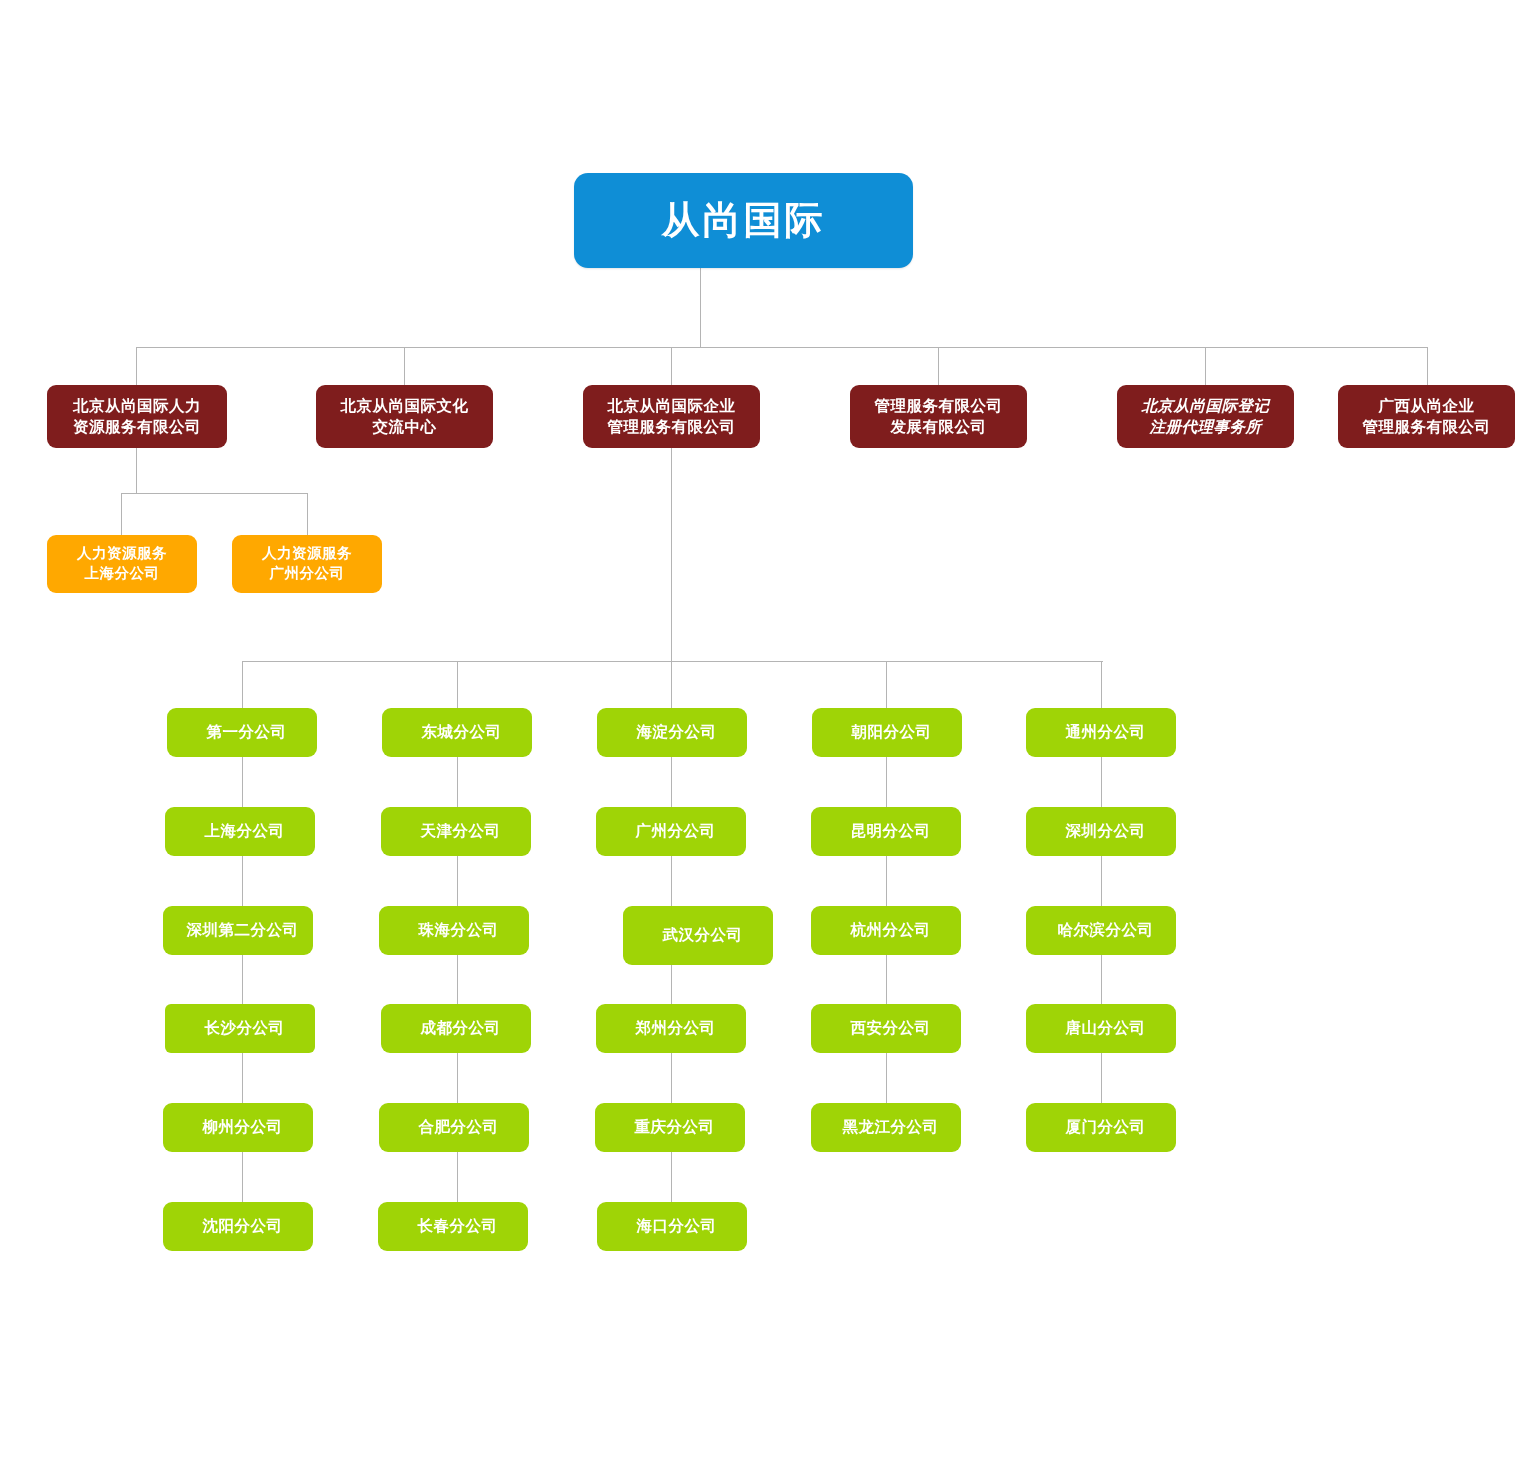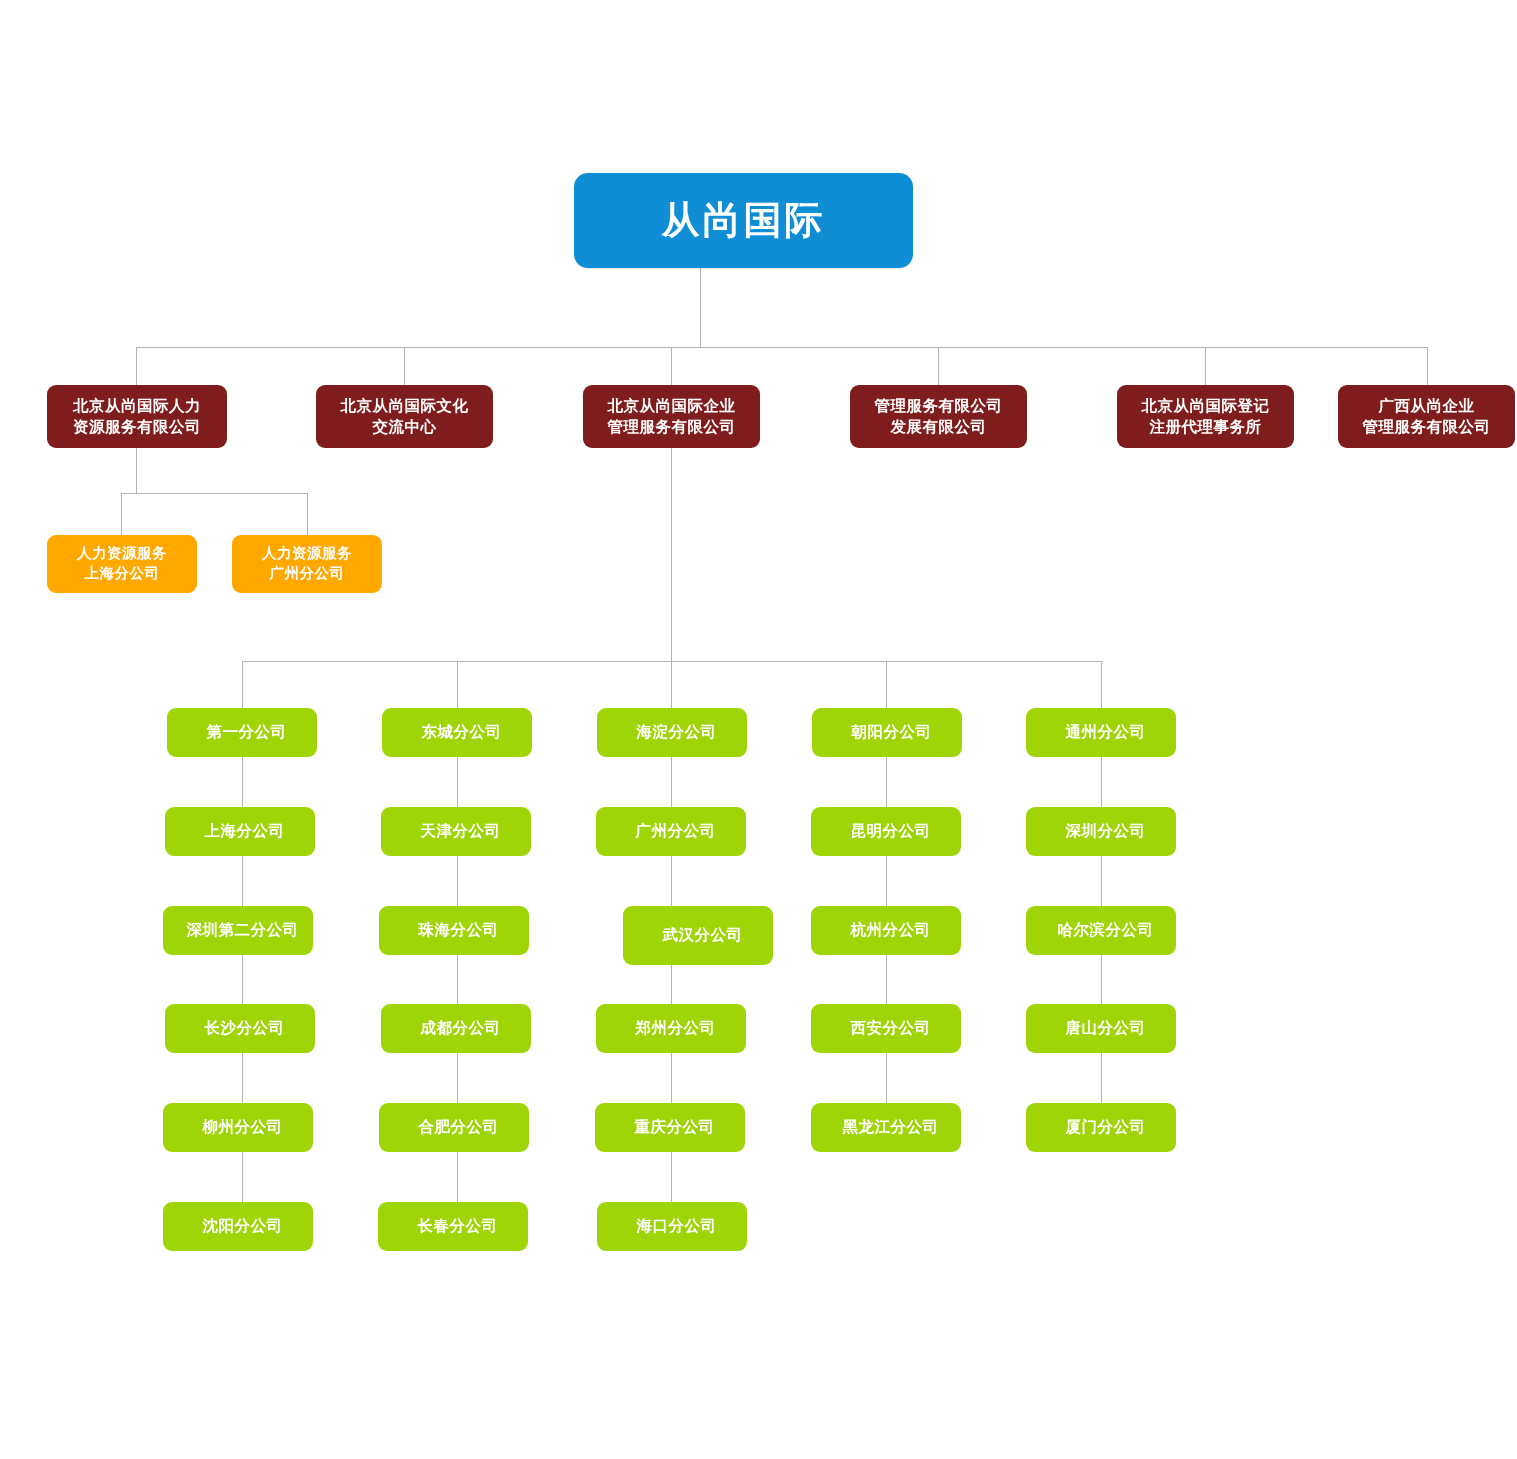--- a/index.html
+++ b/index.html
@@ -94,34 +94,34 @@
   <div class="node root" style="left:548px; top:173px; width:339px; height:95px;margin-left:26px;">从尚国际</div>
 
   <div class="node division" style="left:47px; top:385px; width:180px; height:63px;">北京从尚国际人力
 资源服务有限公司</div>
   <div class="node division" style="left:316px; top:385px; width:177px; height:63px;">北京从尚国际文化
 交流中心</div>
   <div class="node division" style="left:583px; top:385px; width:177px; height:63px;">北京从尚国际企业
 管理服务有限公司</div>
   <div class="node division" style="left:850px; top:385px; width:177px; height:63px;">管理服务有限公司
 发展有限公司</div>
-  <div class="node division" style="left:1117px; top:385px; width:177px; height:63px;">北京从尚国际登记
+  <div class="node division" style="left:1117px; top:385px; width:177px; height:63px;font-style:italic;">北京从尚国际登记
 注册代理事务所</div>
   <div class="node division" style="left:1338px; top:385px; width:177px; height:63px;">广西从尚企业
 管理服务有限公司</div>
 
   <div class="node hr-branch" style="left:47px; top:535px; width:150px; height:58px;">人力资源服务
 上海分公司</div>
   <div class="node hr-branch" style="left:232px; top:535px; width:150px; height:58px;">人力资源服务
 广州分公司</div>
 
   <div class="node branch" style="left:167px; top:708px; width:150px; height:49px;">第一分公司</div>
   <div class="node branch" style="left:165px; top:807px; width:150px; height:49px;">上海分公司</div>
   <div class="node branch" style="left:163px; top:906px; width:150px; height:49px;">深圳第二分公司</div>
-  <div class="node branch" style="left:165px; top:1004px; width:150px; height:49px;">长沙分公司</div>
+  <div class="node branch" style="left:165px; top:1004px; width:150px; height:49px;border-radius:6px;">长沙分公司</div>
   <div class="node branch" style="left:163px; top:1103px; width:150px; height:49px;">柳州分公司</div>
   <div class="node branch" style="left:163px; top:1202px; width:150px; height:49px;">沈阳分公司</div>
 
   <div class="node branch" style="left:382px; top:708px; width:150px; height:49px;">东城分公司</div>
   <div class="node branch" style="left:381px; top:807px; width:150px; height:49px;">天津分公司</div>
   <div class="node branch" style="left:379px; top:906px; width:150px; height:49px;">珠海分公司</div>
   <div class="node branch" style="left:381px; top:1004px; width:150px; height:49px;">成都分公司</div>
   <div class="node branch" style="left:379px; top:1103px; width:150px; height:49px;">合肥分公司</div>
   <div class="node branch" style="left:378px; top:1202px; width:150px; height:49px;">长春分公司</div>
 

